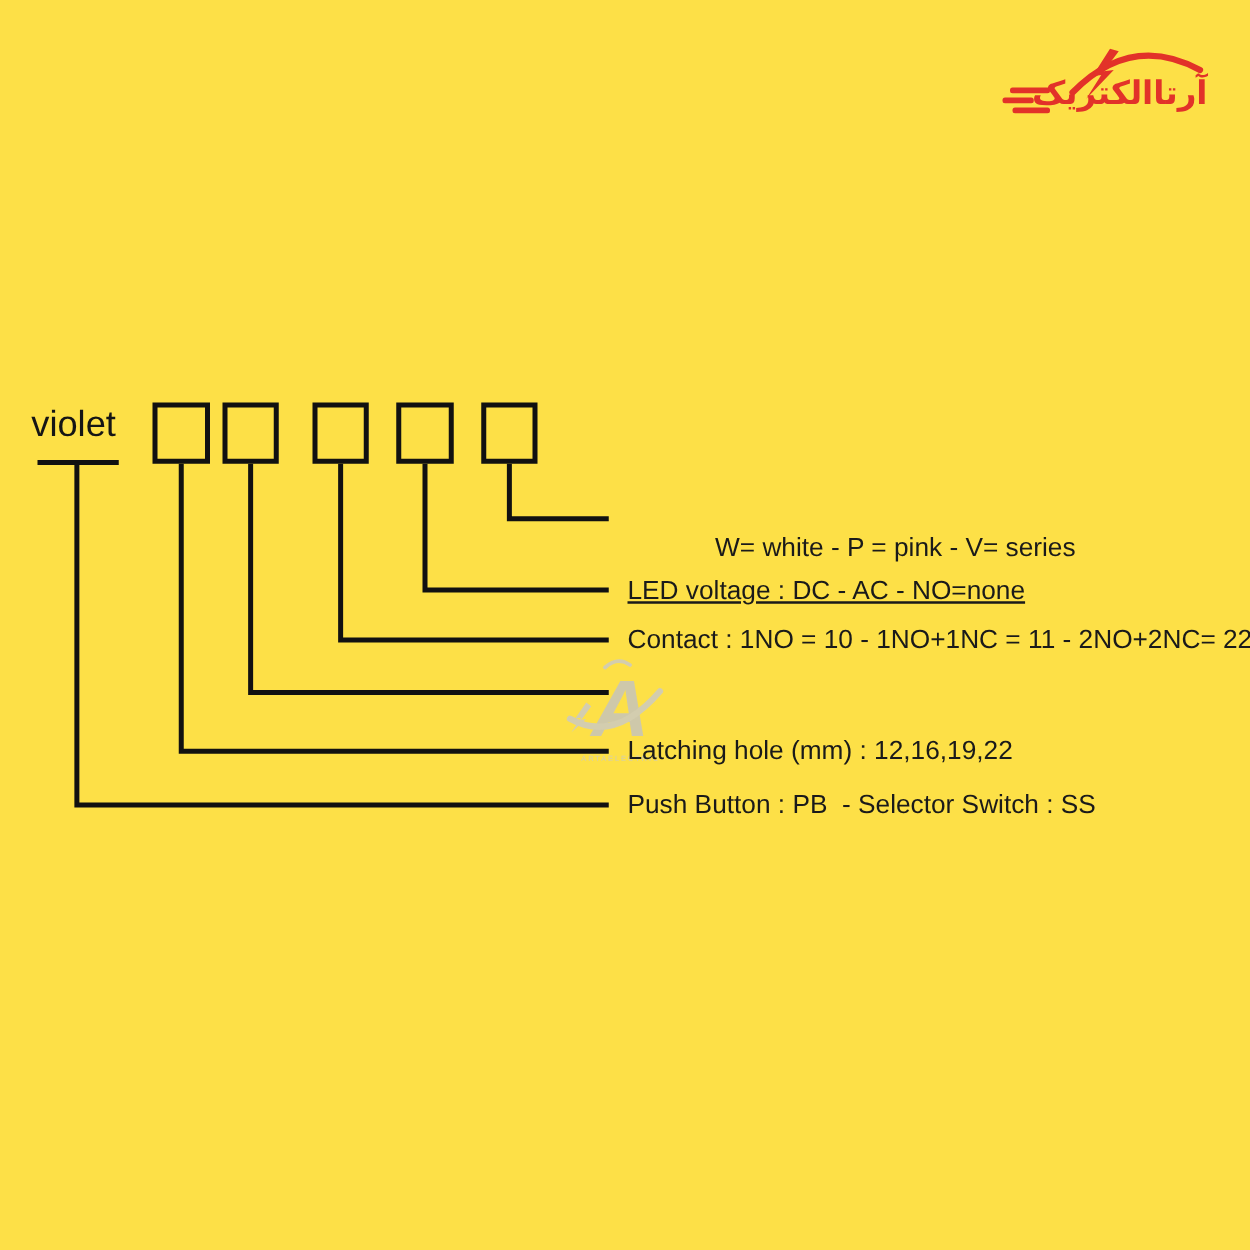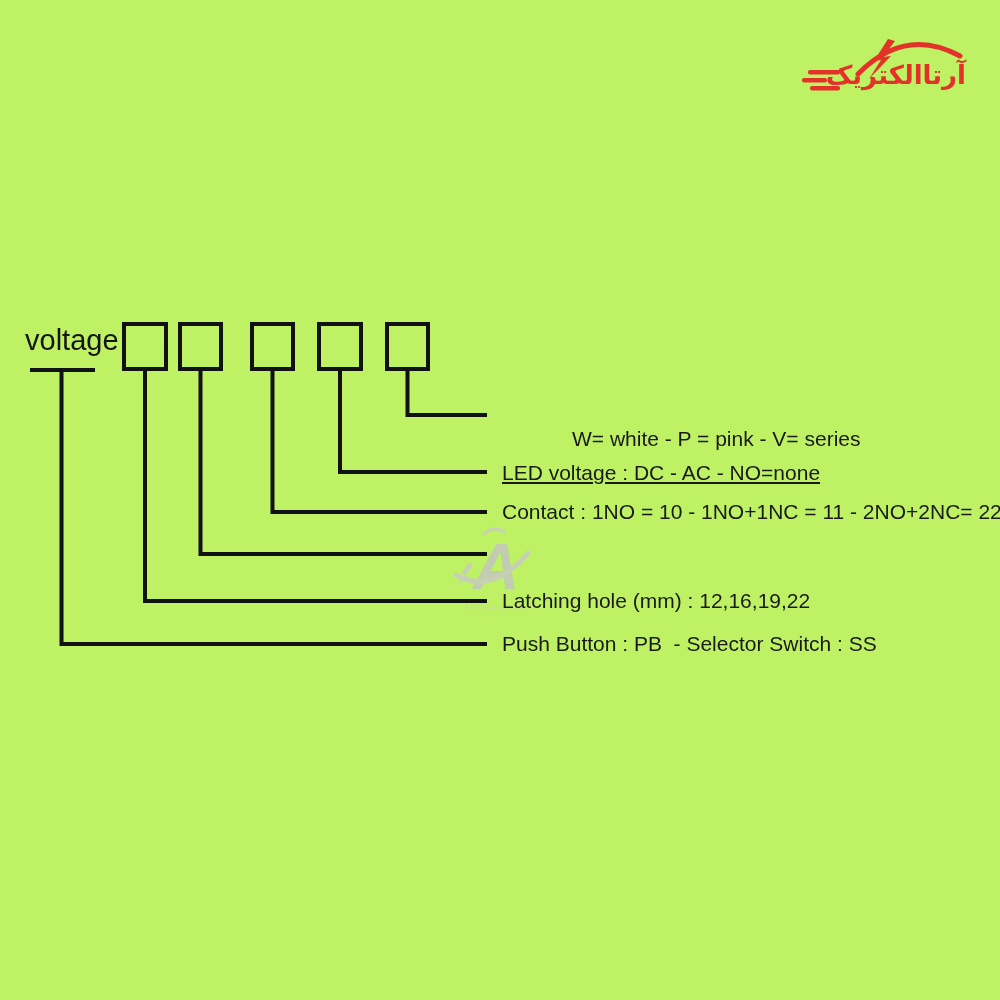--- a/index.html
+++ b/index.html
@@ -1,21 +1,21 @@
 <!DOCTYPE html>
 <html><head>
 <meta charset="utf-8">
 <style>
   * { margin: 0; padding: 0; box-sizing: border-box; }
   html, body { background: #ffffff; }
   .page {
     position: relative;
     width: 1000px;
     height: 1000px;
-    background: #bef264;
+    background: #fde047;
     overflow: hidden;
     font-family: "Liberation Sans", sans-serif;
   }
 
   
   .logo {
     position: absolute;
     left: 800px;
     top: 28px;
     width: 170px;
@@ -118,21 +118,21 @@
       <path d="M340,371 V472 H487"></path>
       <path d="M407.5,371 V415 H487"></path>
       <rect x="124" y="324" width="42" height="45"></rect>
       <rect x="180" y="324" width="41" height="45"></rect>
       <rect x="252" y="324" width="41" height="45"></rect>
       <rect x="319" y="324" width="42" height="45"></rect>
       <rect x="387" y="324" width="41" height="45"></rect>
     </g>
   </svg>
 
-  <div class="series-label">voltage</div>
+  <div class="series-label">violet</div>
 
   <div class="diagram-label lbl-color-2">W= white - P = pink - V= series</div>
   <div class="diagram-label lbl-led">LED voltage : DC - AC - NO=none</div>
   <div class="diagram-label lbl-contact">Contact : 1NO = 10 - 1NO+1NC = 11 - 2NO+2NC= 22</div>
   <div class="diagram-label lbl-mounting">Latching hole (mm) : 12,16,19,22</div>
   <div class="diagram-label lbl-push">Push Button : PB  - Selector Switch : SS</div>
 
 </div>
 
 </body></html>

